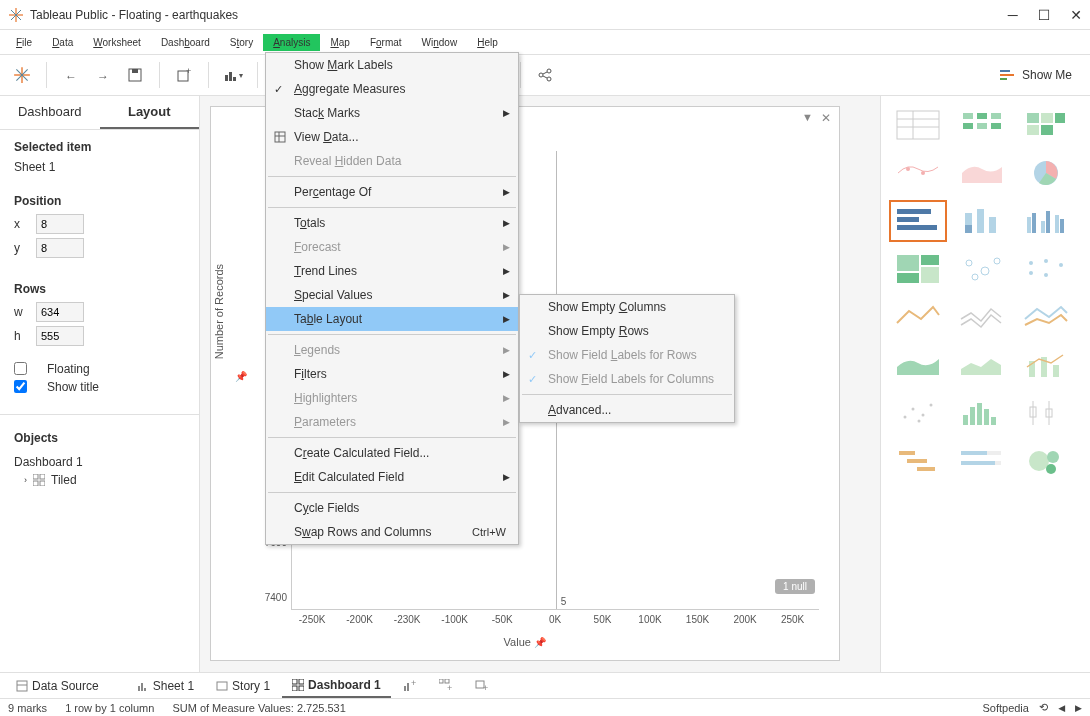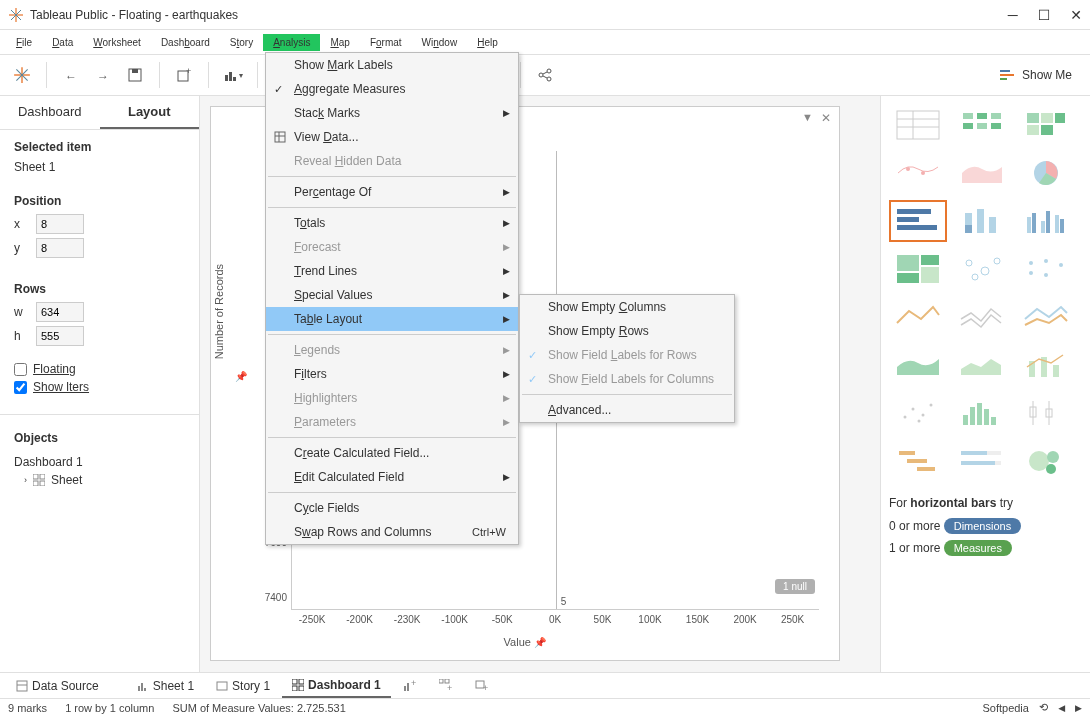--- a/index.html
+++ b/index.html
@@ -29,21 +29,21 @@
 .main { display: flex; height: 576px; }
 .leftpanel { width: 200px; border-right: 1px solid #e0e0e0; display: flex; flex-direction: column; }
 .lp-tabs { display: flex; border-bottom: 1px solid #e0e0e0; }
 .lp-tab { flex: 1; text-align: center; padding: 8px 0; font-size: 13px; cursor: pointer; }
 .lp-tab.active { font-weight: bold; border-bottom: 2px solid #666; }
 .lp-section { padding: 10px 14px; }
 .lp-h { font-weight: bold; font-size: 12px; margin-bottom: 6px; }
 .lp-row { display: flex; align-items: center; gap: 8px; margin: 4px 0; }
 .lp-row label { width: 14px; font-size: 12px; }
 .lp-row input { width: 48px; height: 20px; border: 1px solid #ccc; padding: 0 4px; font-size: 11px; background: #f5f5f5; }
-.lp-check { display: flex; align-items: flex-end; gap: 6px; margin: 4px 0; font-size: 12px; text-decoration: underline; }
+.lp-check { display: flex; align-items: flex-start; gap: 20px; margin: 4px 0; font-size: 12px; }
 .lp-check input { width: 13px; height: 13px; }
 .lp-divider { height: 1px; background: #e0e0e0; margin: 6px 0; }
 .lp-obj { padding: 4px 0; font-size: 12px; }
 .lp-tree { padding-left: 10px; display: flex; align-items: center; gap: 6px; font-size: 12px; }
 
 
 .canvas { flex: 1; background: #f5f5f5; position: relative; padding: 10px; }
 .dashframe { background: #fff; width: 630px; height: 555px; border: 1px solid #ccc; position: relative; }
 .dashframe .dropicon { position: absolute; top: 4px; right: 26px; font-size: 11px; color: #888; cursor: pointer; }
 .dashframe .closeicon { position: absolute; top: 4px; right: 8px; font-size: 12px; color: #888; cursor: pointer; }
@@ -250,36 +250,36 @@
           <label>h</label>
           <input value="555" style="">
         </div>
       <div style="height:8px"></div>
       <div class="lp-check">
           <input type="checkbox" style="">
           <span>Floating</span>
         </div>
       <div class="lp-check">
           <input type="checkbox" checked="" style="">
-          <span>Show lters</span>
+          <span>Show title</span>
         </div>
     </div>
     <div class="lp-divider"></div>
     <div class="lp-section">
       <div class="lp-h">Objects</div>
       <div class="lp-obj">Dashboard 1</div>
       <div class="lp-tree">
         <span style="font-size:9px">›</span>
         <svg width="12" height="12">
             <rect x="0" y="0" width="5" height="5" fill="none" stroke="#888"></rect>
             <rect x="7" y="0" width="5" height="5" fill="none" stroke="#888"></rect>
             <rect x="0" y="7" width="5" height="5" fill="none" stroke="#888"></rect>
             <rect x="7" y="7" width="5" height="5" fill="none" stroke="#888"></rect>
           </svg>
-        <span>Sheet</span>
+        <span>Tiled</span>
       </div>
     </div>
   </div>
 
   <div class="canvas">
     <div class="dashframe">
       <span class="dropicon">▼</span>
       <span class="closeicon">✕</span>
       <div class="chartarea">
         <div class="yaxis-label">Number of Records</div>
@@ -493,25 +493,20 @@
           </svg>
         </div>
       <div class="smcell">
           <svg>
             <circle cx="18" cy="18" r="10" fill="#c8e6c9"></circle>
             <circle cx="32" cy="14" r="6" fill="#a0d6b4"></circle>
             <circle cx="30" cy="26" r="5" fill="#6bbf8b"></circle>
           </svg>
         </div>
     </div>
-    <div class="smtext">
-      <div><span>For </span><b>horizontal bars</b><span> try</span></div>
-      <div style="margin-top:8px"><span>0 or more </span><span class="pill dim">Dimensions</span></div>
-      <div style="margin-top:6px"><span>1 or more </span><span class="pill mea">Measures</span></div>
-    </div>
   </div>
 </div>
 
 <div class="bottomtabs">
   <div class="btab">
       <svg class="tic">
         <rect x="1" y="1" width="10" height="10" fill="none" stroke="#888"></rect>
         <line x1="1" y1="5" x2="11" y2="5" stroke="#888"></line>
       </svg>
       <span>Data Source</span>

